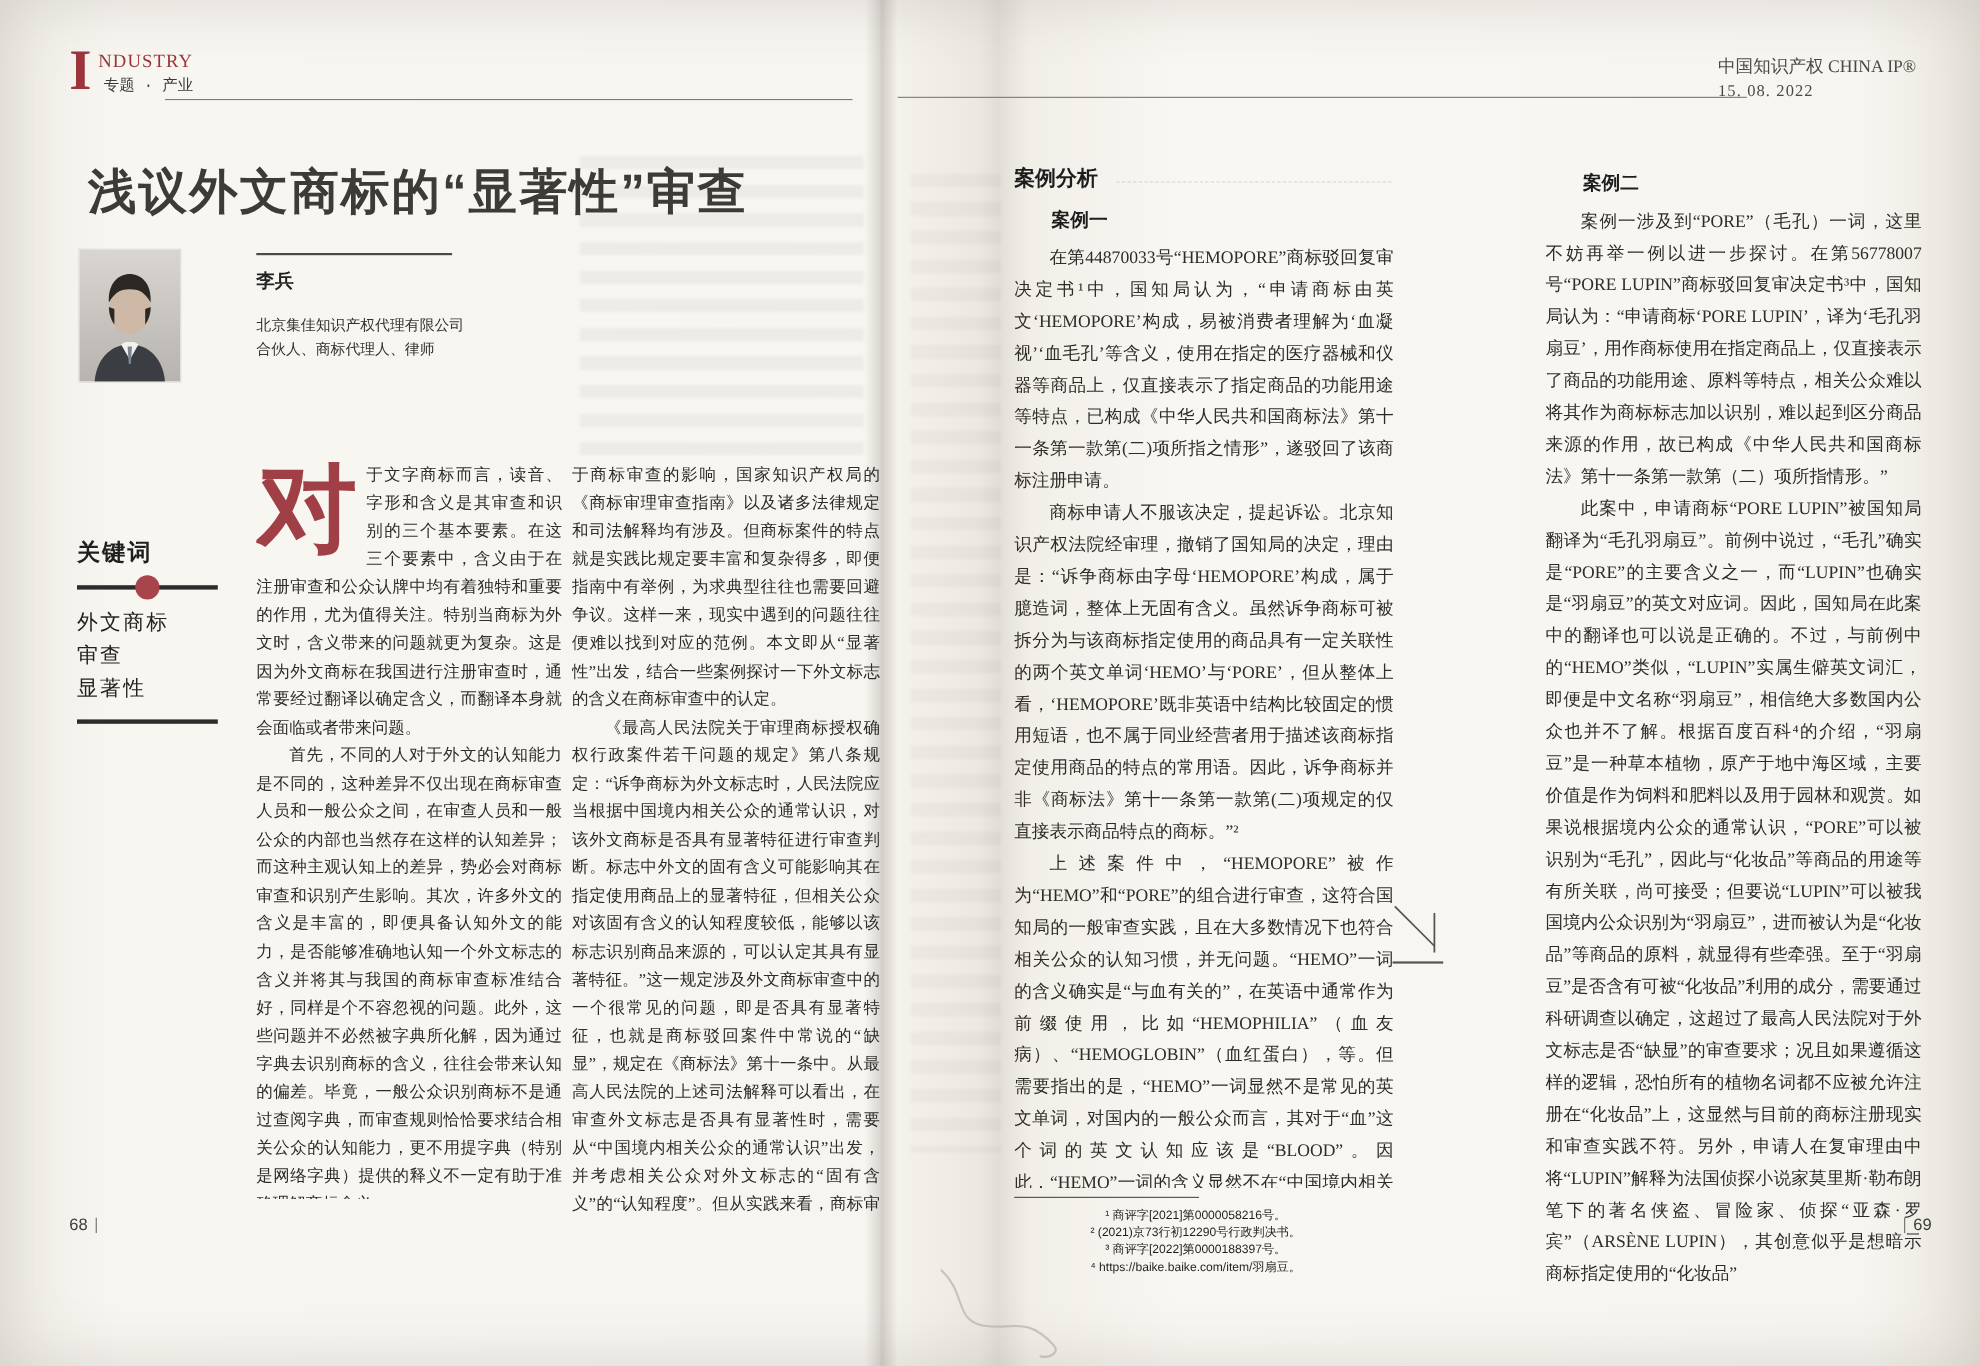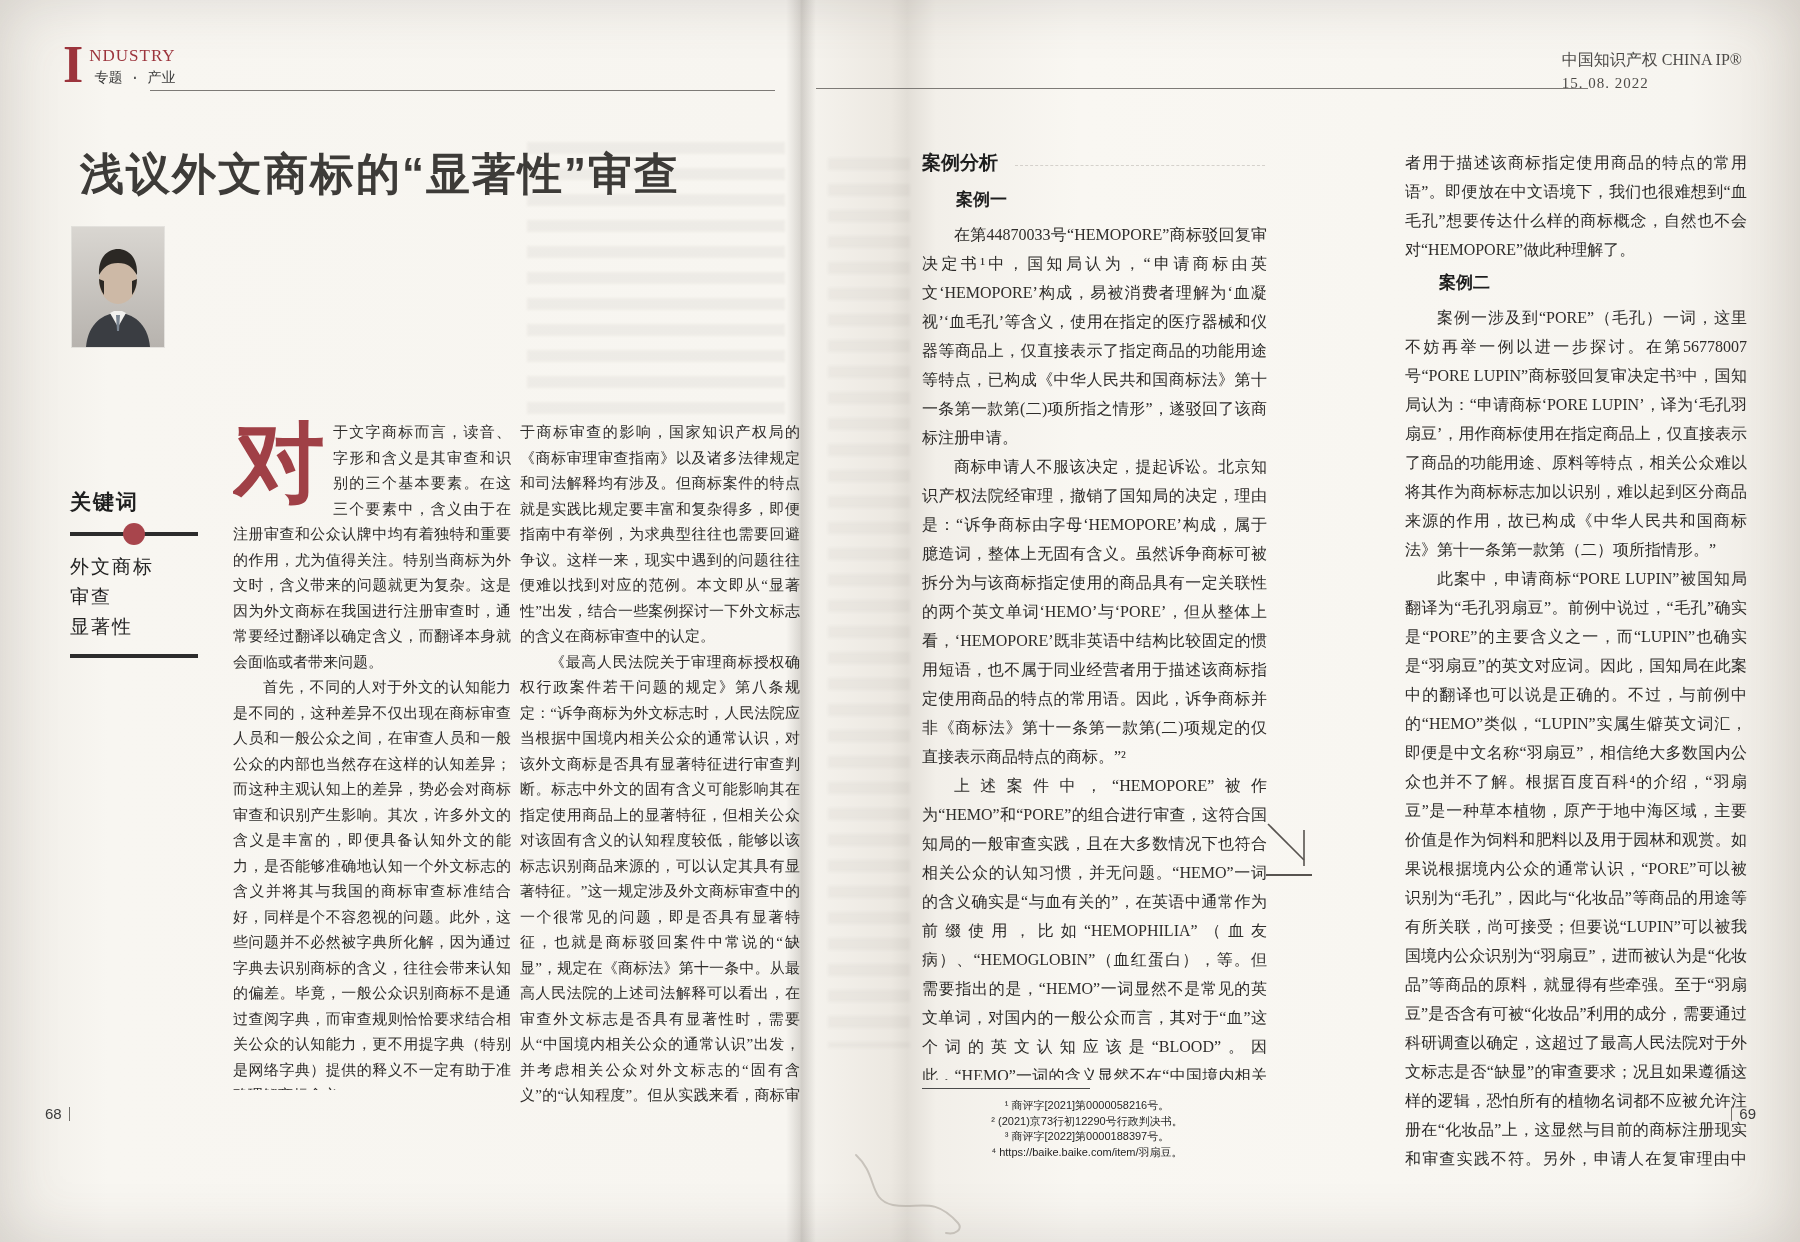--- a/index.html
+++ b/index.html
@@ -57,21 +57,21 @@
   .quote-arrow{display:block;margin:0 0 4px 0;}
   .quote-rule{width:46px;height:2px;background:#57534f;margin-bottom:10px;}
   .quote-text{font-family:"Liberation Sans",sans-serif;font-weight:bold;font-size:15.5px;line-height:25px;
     color:#3565ae;text-align:justify;}
   
   .footnotes{position:absolute;left:922px;top:1088px;width:330px;font-family:"Liberation Sans",sans-serif;text-align:center;}
   .fn-rule{width:168px;height:1px;background:#4a4a4a;margin-bottom:9px;}
   .footnote{font-size:11px;line-height:15.5px;color:#1f1f1f;}
   
   .pageno{position:absolute;top:1105px;font-family:"Liberation Sans",sans-serif;font-size:15px;color:#3a3a3a;display:flex;align-items:center;gap:7px;}
-  .pn-left{left:45px;}
+  .pn-left{left:63px;}
   .pn-right{right:44px;}
   .pn-bar{width:1px;height:14px;background:#6f6c68;}
   
   .ghost{position:absolute;filter:blur(1.6px);opacity:.5;pointer-events:none;
     background:repeating-linear-gradient(180deg,rgba(110,104,98,.14) 0 12px,rgba(110,104,98,0) 12px 26px);}
   .ghost-a{left:527px;top:142px;width:258px;height:275px;}
   .ghost-b{left:828px;top:158px;width:82px;height:890px;opacity:.4;}
   .squiggle{position:absolute;left:838px;top:1145px;opacity:.65;}
 </style>
 </head>
@@ -113,20 +113,26 @@
       <path d="M14 120 C16 96 32 86 46 86 C60 86 76 96 78 120 Z" fill="#3a3d42"></path>
       <path d="M38 86 L46 100 L54 86 L50 84 L42 84 Z" fill="#f2f1ee"></path>
       <path d="M44 88 L48 88 L47 104 L45 104 Z" fill="#7a8591"></path>
       <ellipse cx="46" cy="54" rx="19" ry="23" fill="#cdb9a6"></ellipse>
       <path d="M27 48 C26 30 36 22 46 22 C56 22 66 30 65 48 C60 40 56 36 46 36 C36 36 32 40 27 48 Z" fill="#2b2824"></path>
       <path d="M27 52 C27 58 29 64 32 68 L32 54 Z" fill="#2b2824"></path>
       <path d="M65 52 C65 58 63 64 60 68 L60 54 Z" fill="#2b2824"></path>
     </svg>
   </div>
 
+  <div class="author">
+    <div class="author-rule"></div>
+    <div class="author-name">李兵</div>
+    <div class="author-org">北京集佳知识产权代理有限公司</div>
+    <div class="author-role">合伙人、商标代理人、律师</div>
+  </div>
 
   <div class="keywords">
     <div class="kw-label">关键词</div>
     <div class="kw-rule-top">
       <span class="kw-dot"></span>
     </div>
     <div class="kw-items">
       <div>外文商标</div>
       <div>审查</div>
       <div>显著性</div>
@@ -166,21 +172,20 @@
 
   <div class="footnotes">
     <div class="fn-rule"></div>
     <div class="footnote">¹ 商评字[2021]第0000058216号。</div>
     <div class="footnote">² (2021)京73行初12290号行政判决书。</div>
     <div class="footnote">³ 商评字[2022]第0000188397号。</div>
     <div class="footnote">⁴ https://baike.baike.com/item/羽扇豆。</div>
   </div>
 
   <div class="col c-right col5">
-    <p class="noindent">者用于描述该商标指定使用商品的特点的常用语”。即便放在中文语境下，我们也很难想到“血毛孔”想要传达什么样的商标概念，自然也不会对“HEMOPORE”做此种理解了。</p>
     <h4 class="h-case">案例二</h4>
     <p>案例一涉及到“PORE”（毛孔）一词，这里不妨再举一例以进一步探讨。在第56778007号“PORE LUPIN”商标驳回复审决定书³中，国知局认为：“申请商标‘PORE LUPIN’，译为‘毛孔羽扇豆’，用作商标使用在指定商品上，仅直接表示了商品的功能用途、原料等特点，相关公众难以将其作为商标标志加以识别，难以起到区分商品来源的作用，故已构成《中华人民共和国商标法》第十一条第一款第（二）项所指情形。”</p>
     <p>此案中，申请商标“PORE LUPIN”被国知局翻译为“毛孔羽扇豆”。前例中说过，“毛孔”确实是“PORE”的主要含义之一，而“LUPIN”也确实是“羽扇豆”的英文对应词。因此，国知局在此案中的翻译也可以说是正确的。不过，与前例中的“HEMO”类似，“LUPIN”实属生僻英文词汇，即便是中文名称“羽扇豆”，相信绝大多数国内公众也并不了解。根据百度百科⁴的介绍，“羽扇豆”是一种草本植物，原产于地中海区域，主要价值是作为饲料和肥料以及用于园林和观赏。如果说根据境内公众的通常认识，“PORE”可以被识别为“毛孔”，因此与“化妆品”等商品的用途等有所关联，尚可接受；但要说“LUPIN”可以被我国境内公众识别为“羽扇豆”，进而被认为是“化妆品”等商品的原料，就显得有些牵强。至于“羽扇豆”是否含有可被“化妆品”利用的成分，需要通过科研调查以确定，这超过了最高人民法院对于外文标志是否“缺显”的审查要求；况且如果遵循这样的逻辑，恐怕所有的植物名词都不应被允许注册在“化妆品”上，这显然与目前的商标注册现实和审查实践不符。另外，申请人在复审理由中将“LUPIN”解释为法国侦探小说家莫里斯·勒布朗笔下的著名侠盗、冒险家、侦探“亚森·罗宾”（ARSÈNE LUPIN），其创意似乎是想暗示商标指定使用的“化妆品”</p>
   </div>
 
   <div class="pageno pn-left">
     <span>68</span>
     <span class="pn-bar"></span>
   </div>
   <div class="pageno pn-right">

